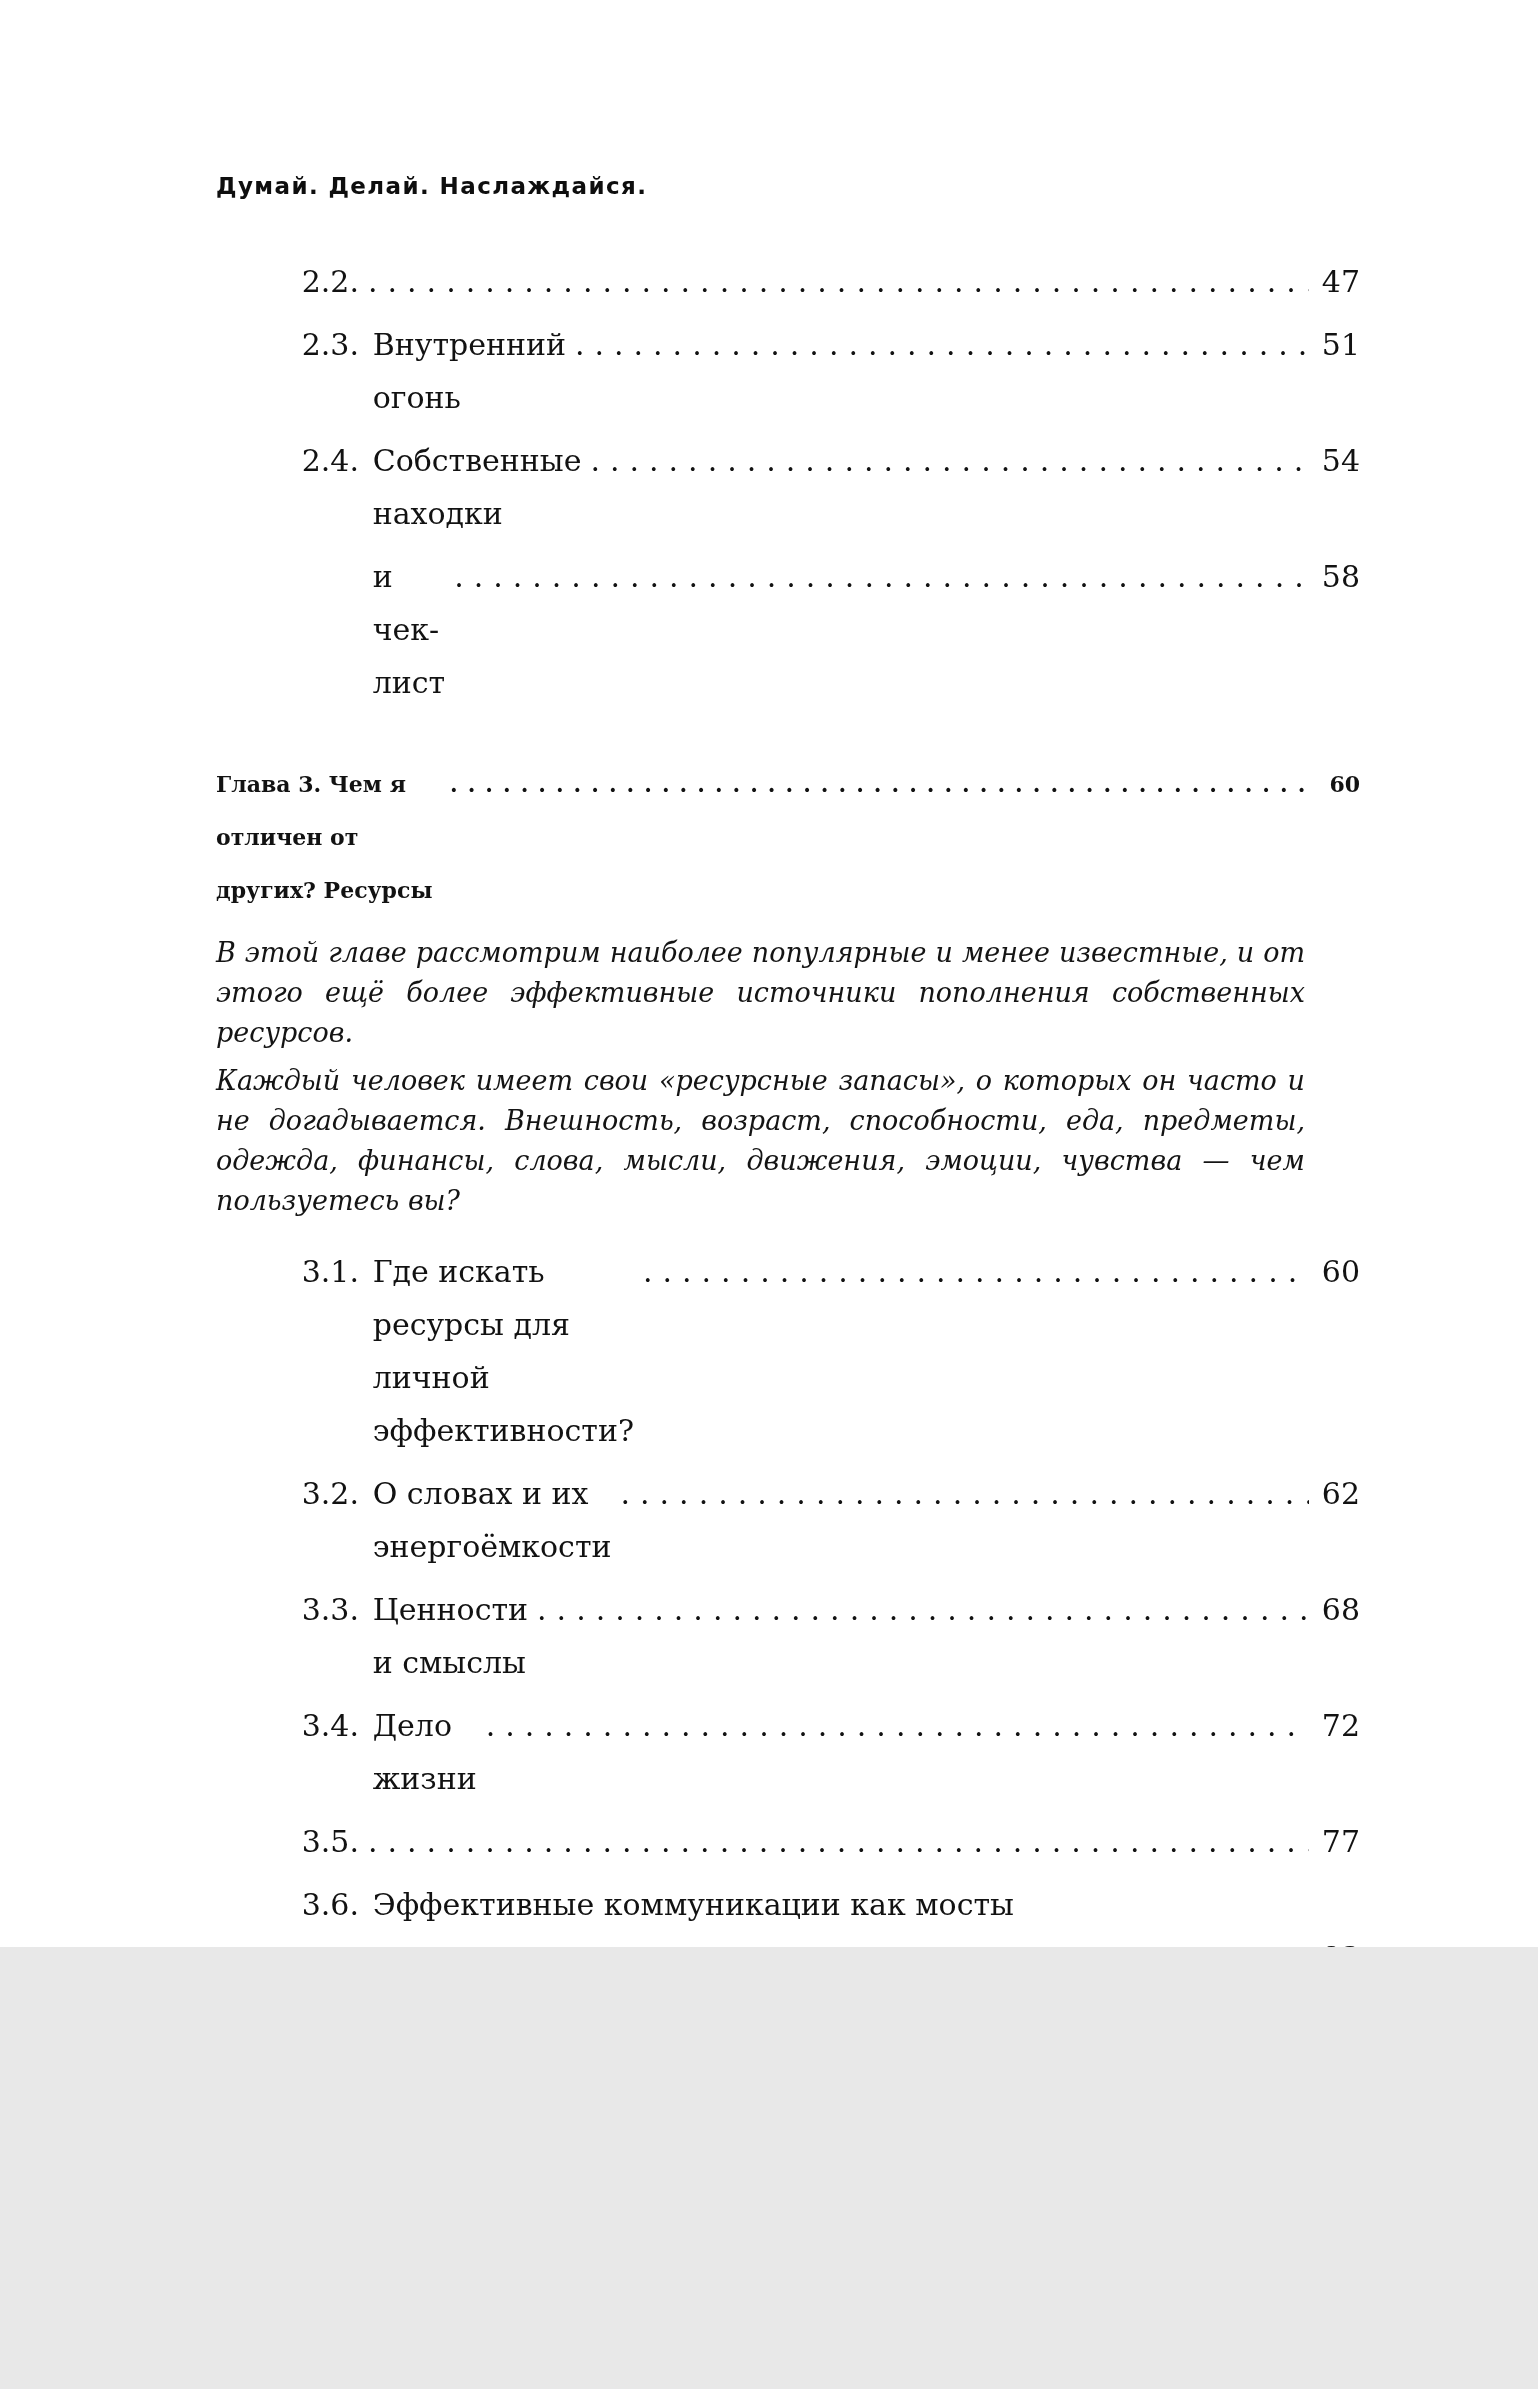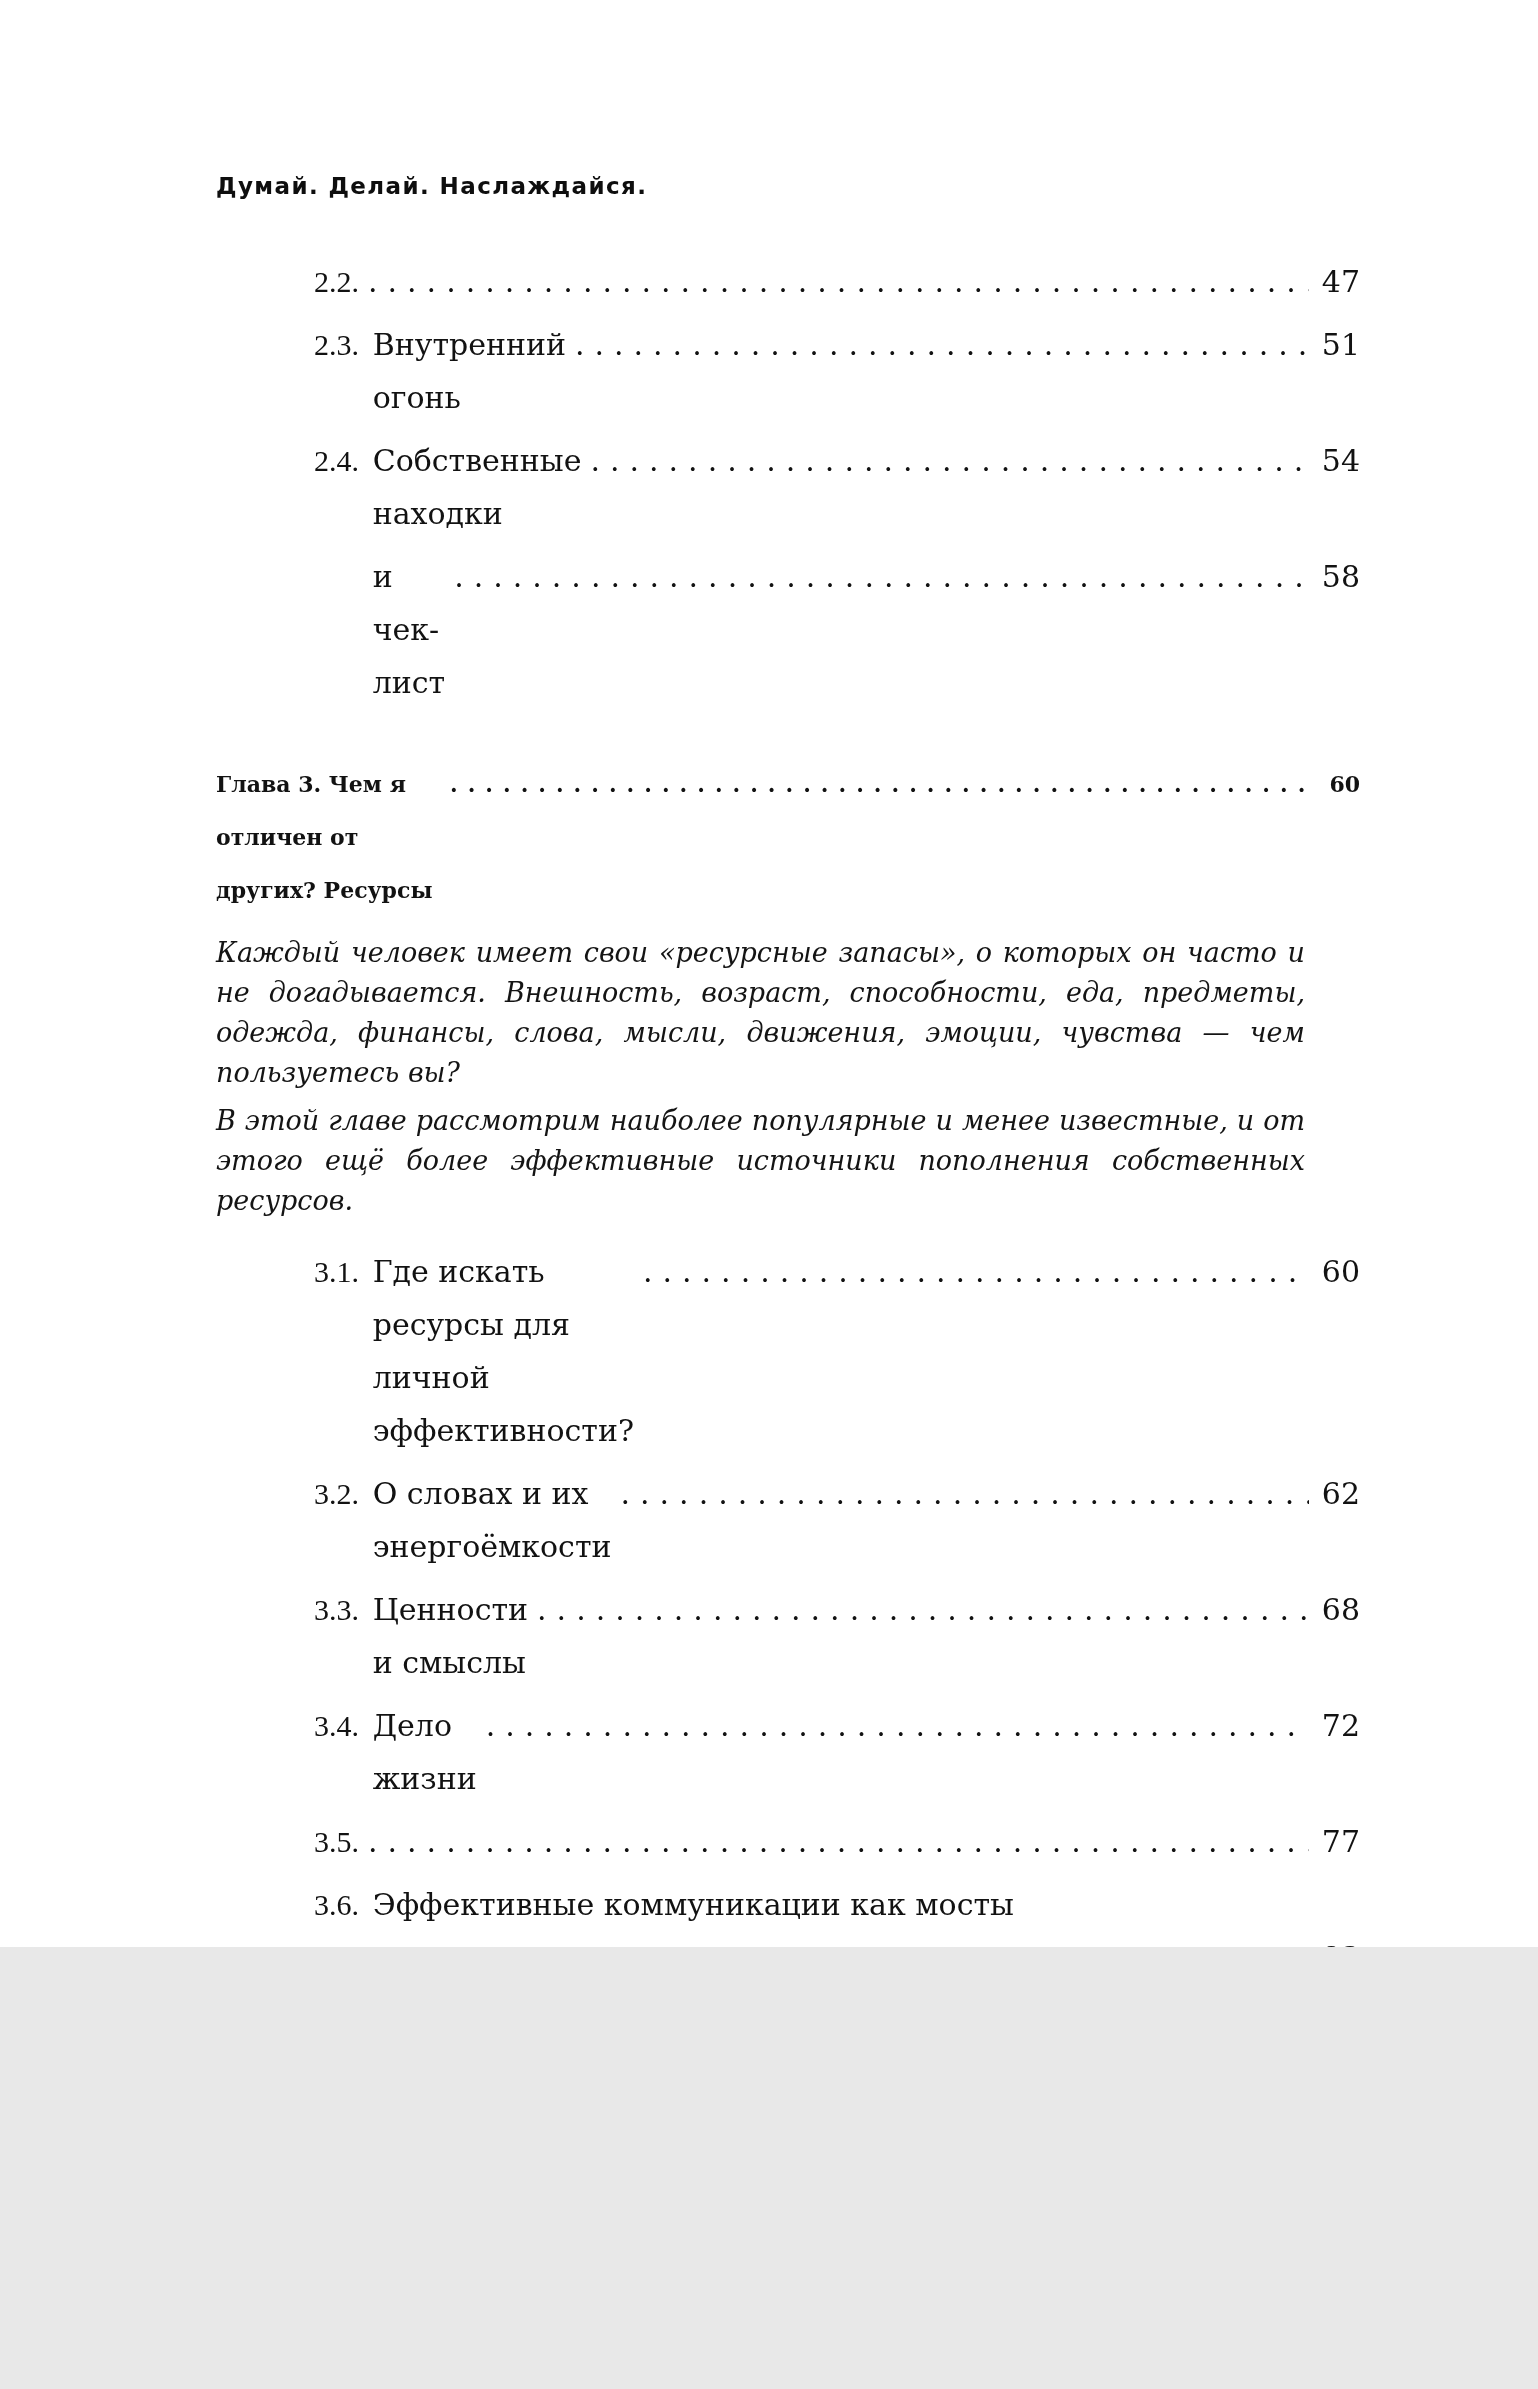--- a/index.html
+++ b/index.html
@@ -38,21 +38,20 @@
     color: #121212;
   }
   .line {
     display: flex;
     align-items: baseline;
   }
   .num {
     flex: 0 0 143px;
     text-align: right;
     white-space: pre;
-    font-family: Liberation Serif, serif;
   }
   .text {
     margin-left: 13.7px;
     white-space: pre-wrap;
   }
   .text.no-indent { margin-left: 0; }
   .dots {
     flex: 1 1 auto;
     overflow: hidden;
     white-space: nowrap;
@@ -140,22 +139,22 @@
         </div>
       </section>
 
     <h2 class="toc-entry chapter-line line">
       <span class="text no-indent">Глава 3. Чем я отличен от других? Ресурсы</span>
       <span class="dots"></span>
       <span class="pg">60</span>
     </h2>
 
     <div class="intro">
+      <p>В этой главе рассмотрим наиболее популярные и менее известные, и от этого ещё более эффективные источники пополнения собственных ресурсов.</p>
       <p>Каждый человек имеет свои «ресурсные запасы», о которых он часто и не догадывается. Внешность, возраст, способности, еда, предметы, одежда, финансы, слова, мысли, движения, эмоции, чувства — чем пользуетесь вы?</p>
-      <p>В этой главе рассмотрим наиболее популярные и менее известные, и от этого ещё более эффективные источники пополнения собственных ресурсов.</p>
     </div>
 
     <section id="main-entries" class="section-main">
         <div class="toc-entry">
           <div class="line">
             <span class="num">3.1.</span>
             <span class="text">Где искать ресурсы для личной эффективности?</span>
             <span class="dots"></span>
             <span class="pg">60</span>
           </div>

